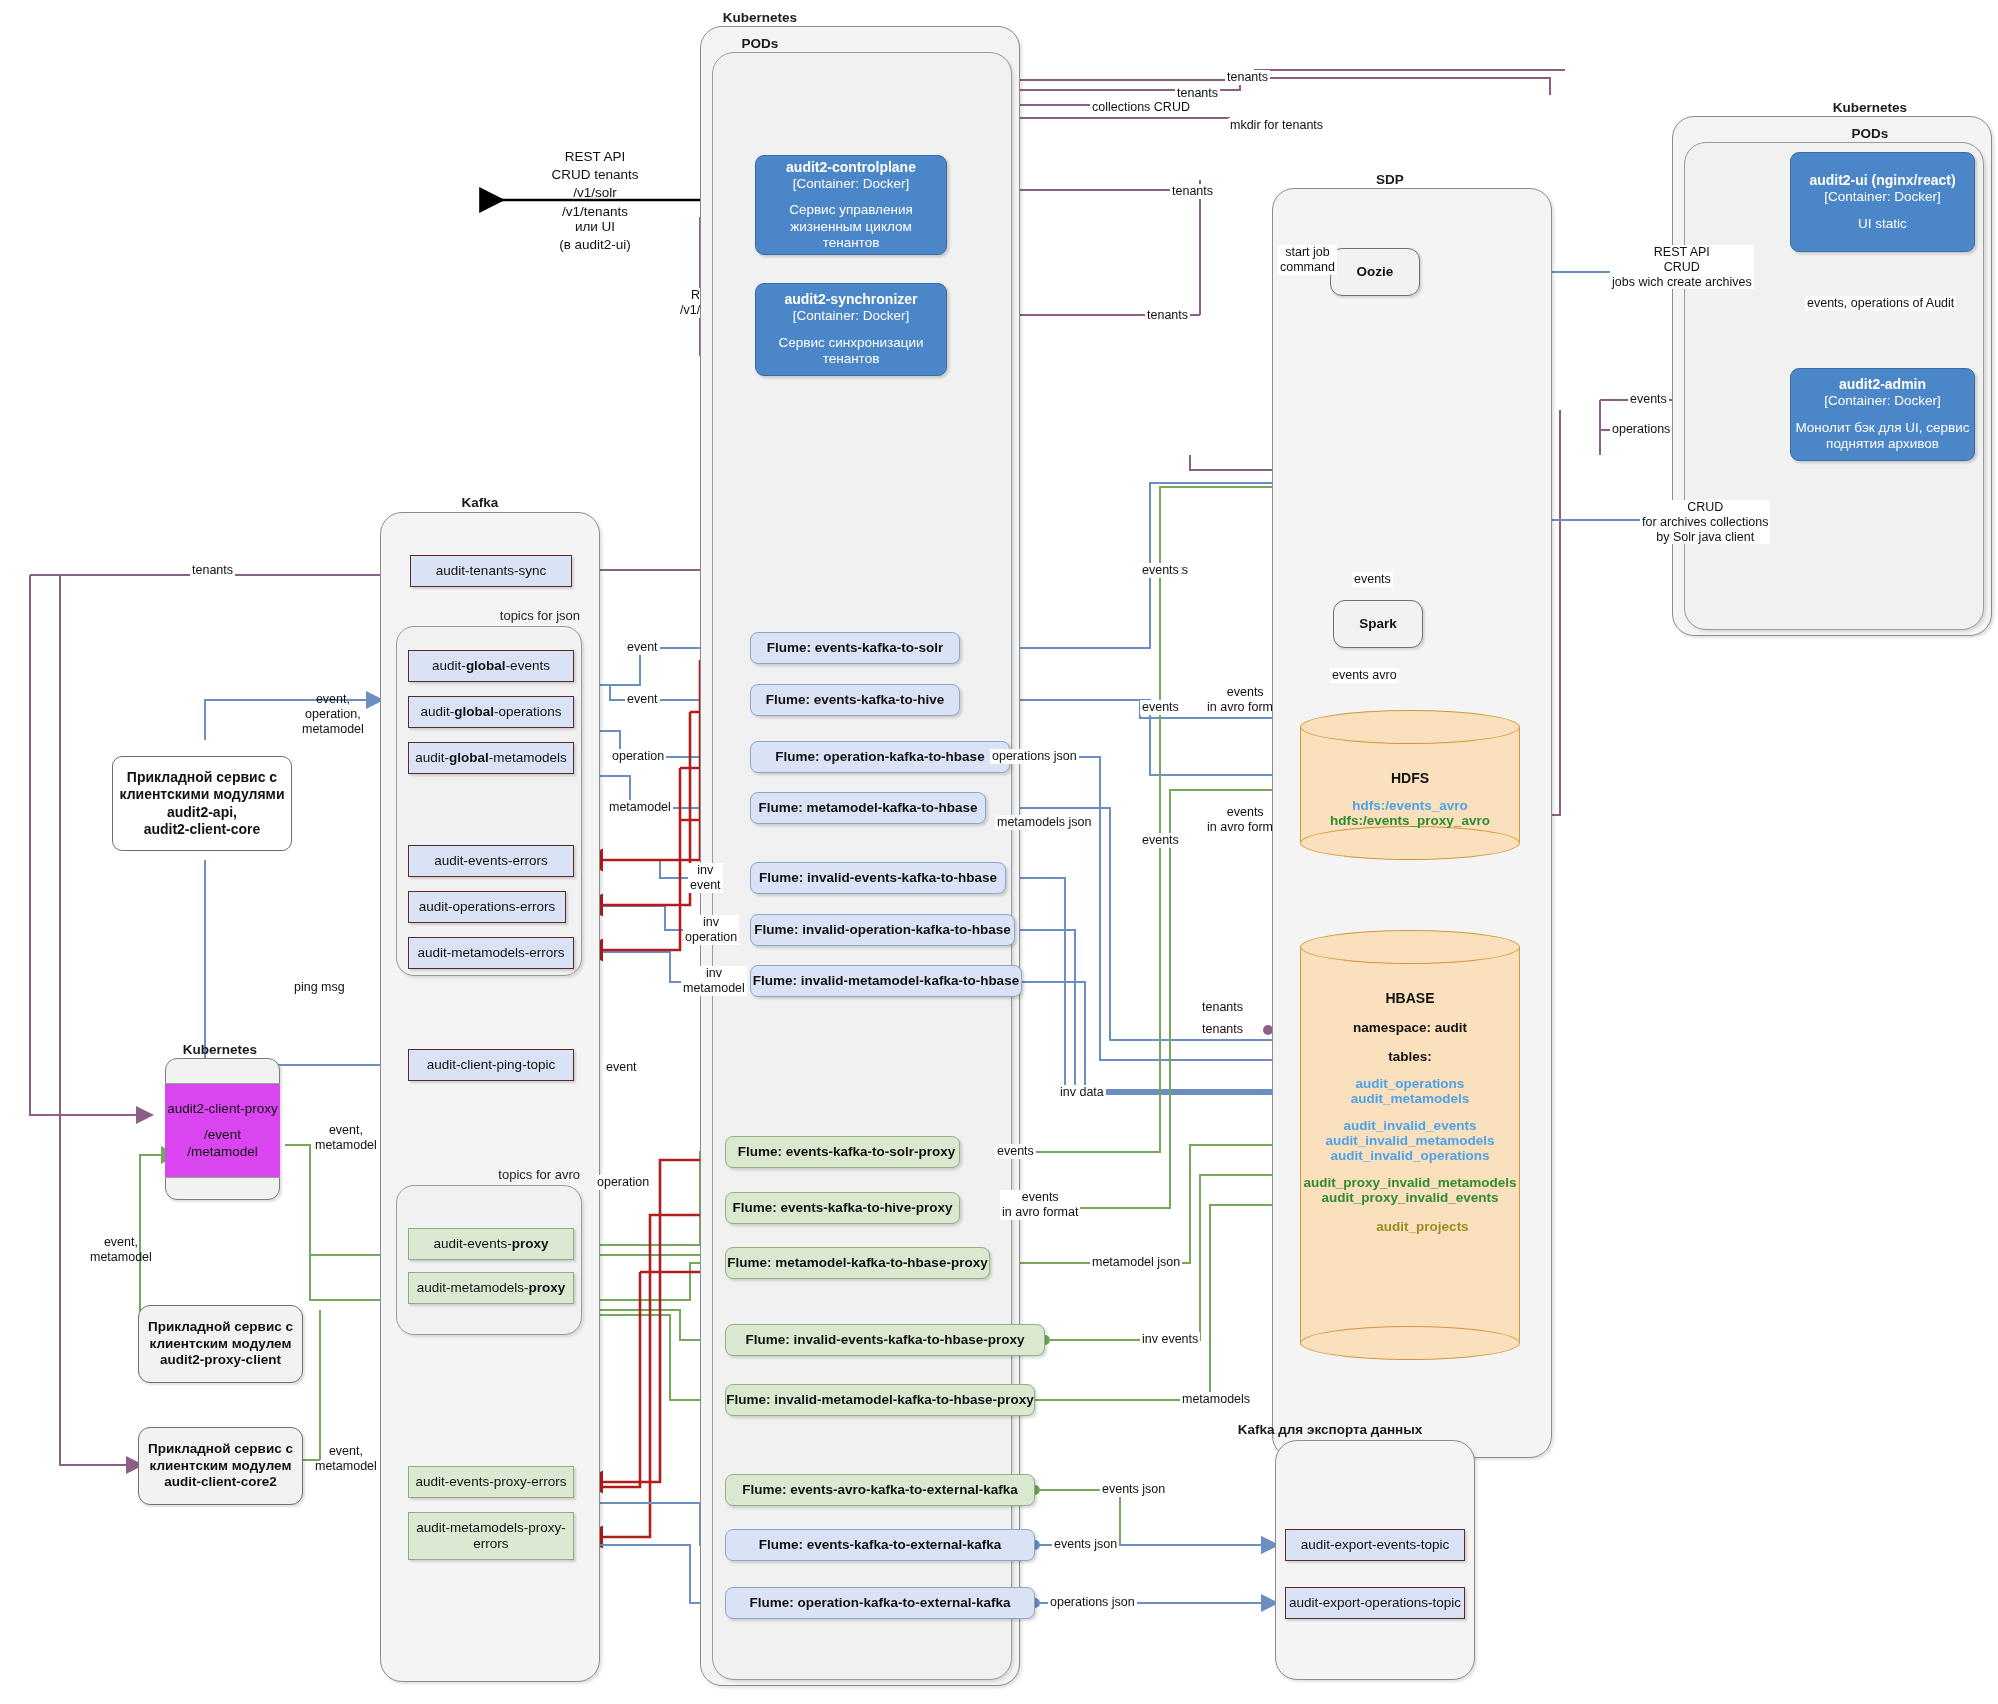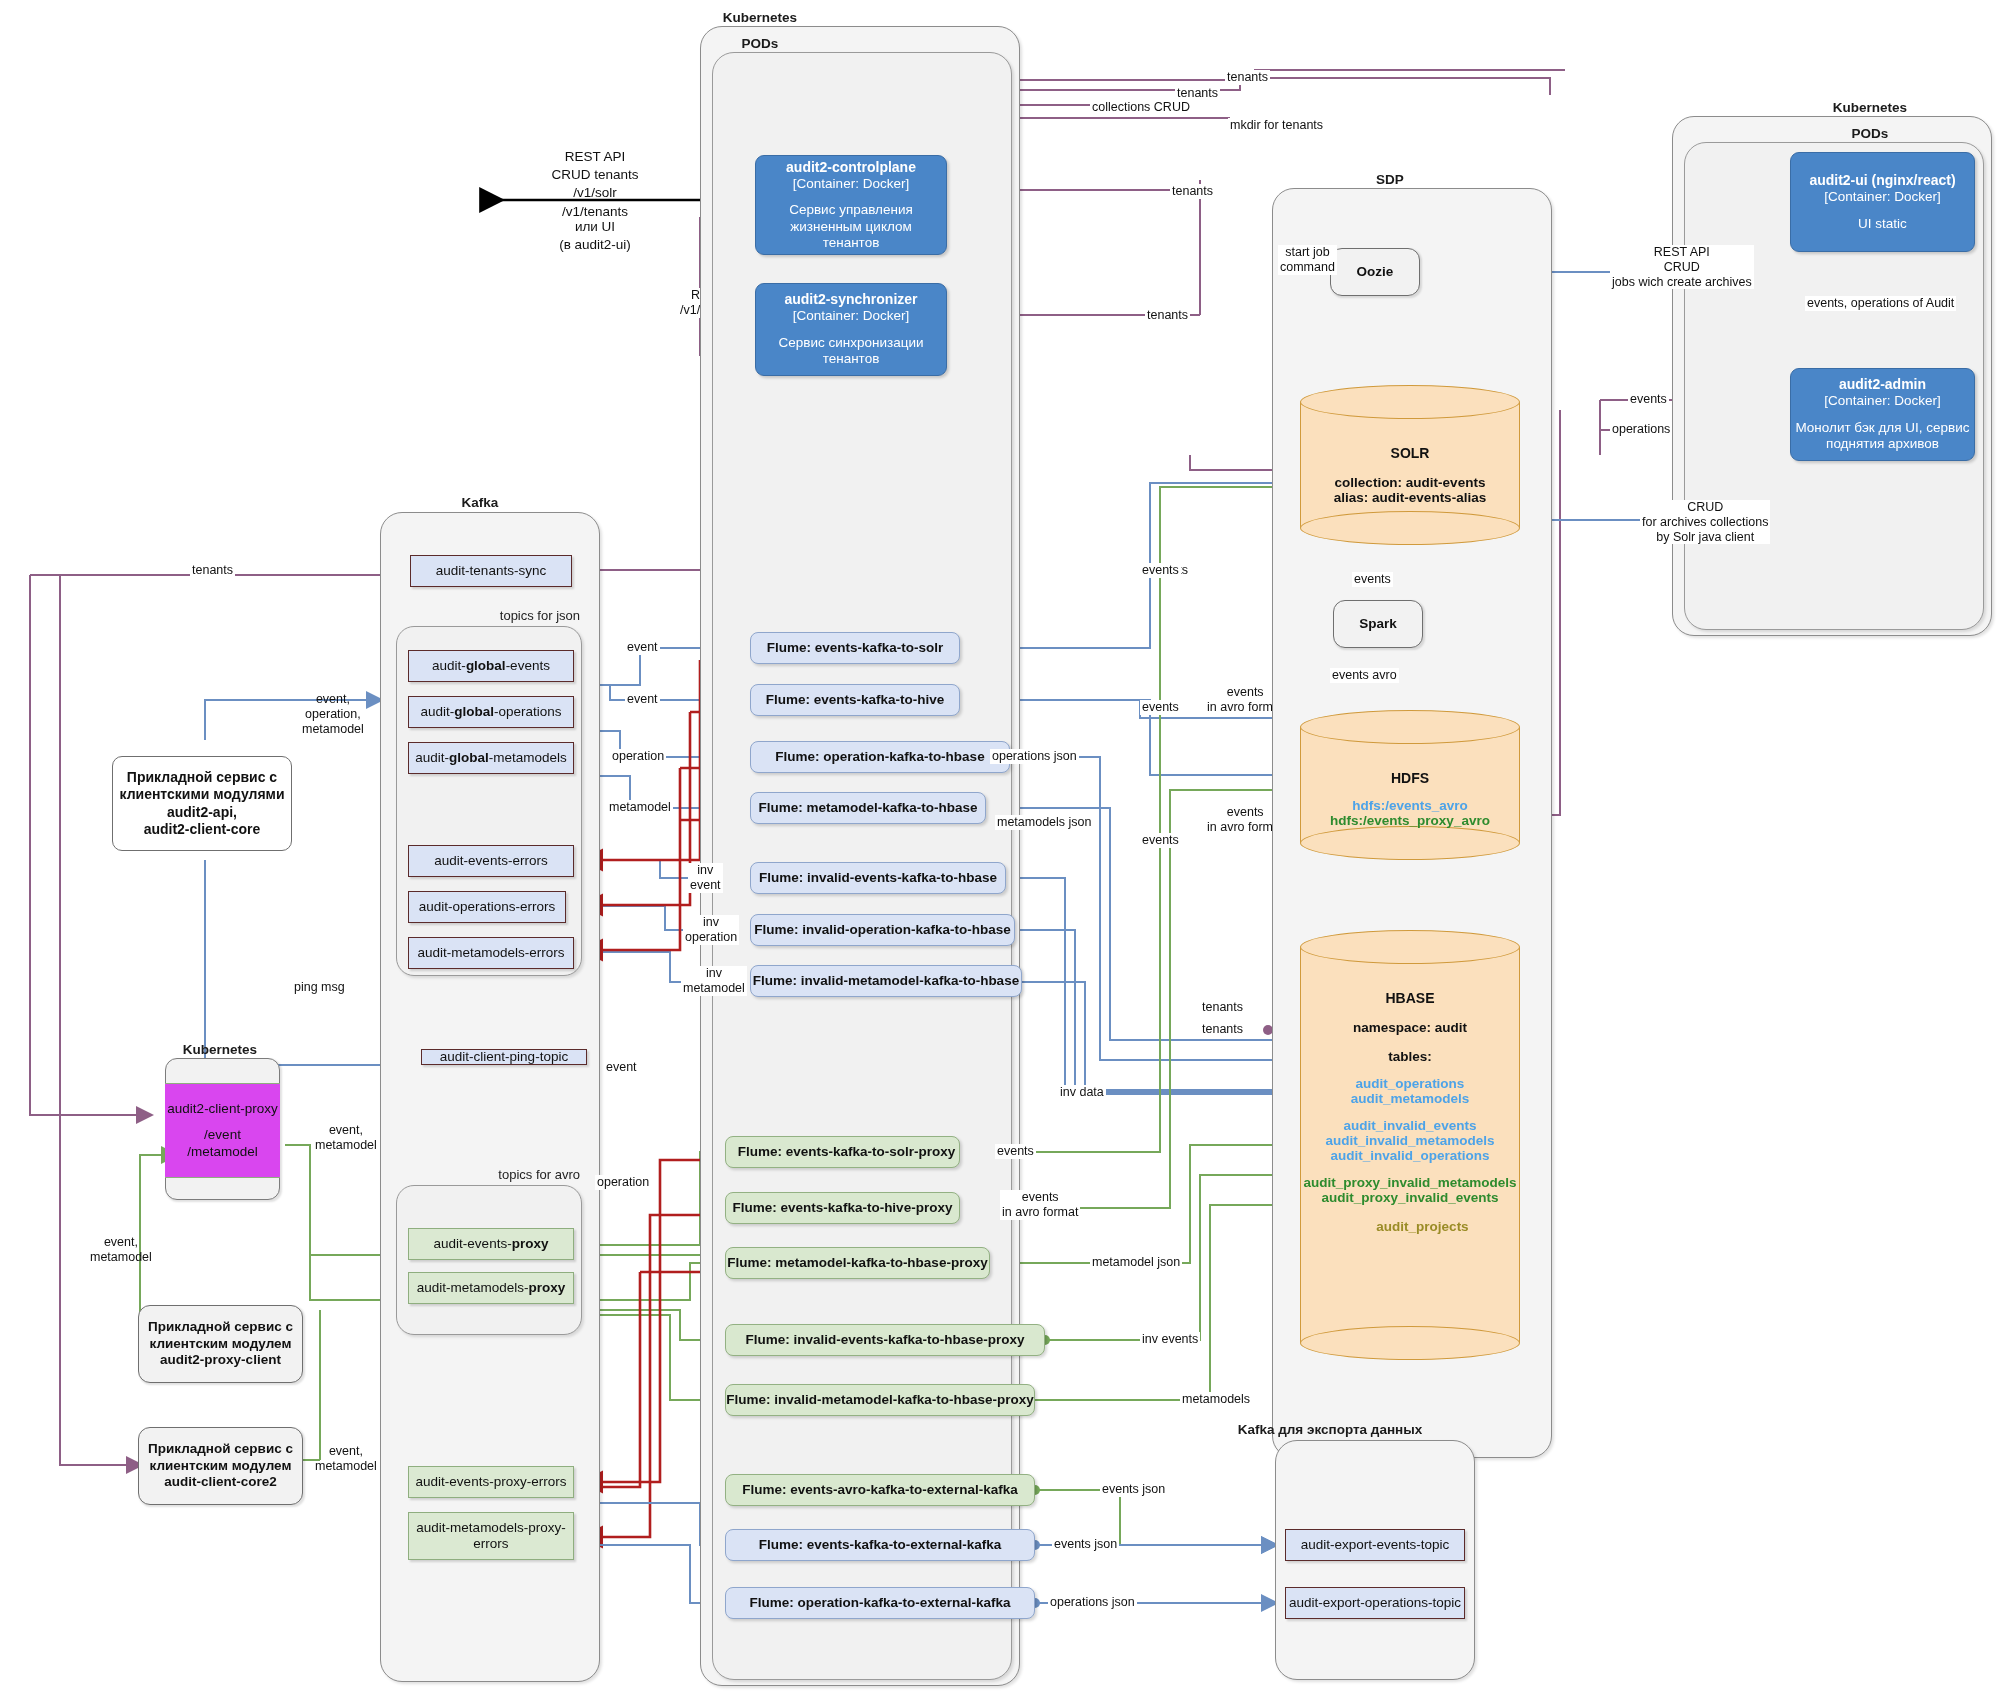--- a/index.html
+++ b/index.html
@@ -315,21 +315,21 @@
   <div class="node topic abs" style="left:408px;top:742px;width:166px;height:32px;flex-direction:row;">
     <span>audit-</span>
       <b>global</b>
       <span>-metamodels</span>
   </div>
 
   <div class="node topic abs" style="left:408px;top:845px;width:166px;height:32px;">audit-events-errors</div>
   <div class="node topic abs" style="left:408px;top:891px;width:158px;height:32px;">audit-operations-errors</div>
   <div class="node topic abs" style="left:408px;top:937px;width:166px;height:32px;">audit-metamodels-errors</div>
 
-  <div class="node topic abs" style="left:421px;top:1049px;width:166px;height:16px;">audit-client-ping-topic</div>
+  <div class="node topic abs" style="left:408px;top:1049px;width:166px;height:32px;">audit-client-ping-topic</div>
 
   <div class="subtitle abs" style="left:400px;top:1167px;width:180px;">topics for avro</div>
   <div class="group inner abs" style="left:396px;top:1185px;width:186px;height:150px;border-radius:18px;"></div>
 
   <div class="node topic-green abs" style="left:408px;top:1228px;width:166px;height:32px;flex-direction:row;">
     <span>audit-events-</span>
       <b>proxy</b>
   </div>
   <div class="node topic-green abs" style="left:408px;top:1272px;width:166px;height:32px;flex-direction:row;">
     <span>audit-metamodels-</span>
@@ -459,30 +459,20 @@
 
   <div class="grouptitle abs" style="left:1290px;top:172px;width:200px;">SDP</div>
   <div class="group abs" style="left:1272px;top:188px;width:280px;height:1270px;"></div>
 
   <div class="node grey-node abs" style="left:1330px;top:248px;width:90px;height:48px;">Oozie</div>
   <div class="elabel" style="left:1278px;top:245px;">
     <div>start job</div>
     <div>command</div>
   </div>
 
-  <div class="cyl" style="left:1300px;top:385px;width:220px;height:160px;">
-    <div class="body" style="top:17px;height:126px;"></div>
-    <div class="top" style="top:0;"></div>
-    <div class="bot" style="top:126px;"></div>
-    <div class="label" style="top:60px;">
-      <div class="nm">SOLR</div>
-      <div class="sub">collection: audit-events</div>
-      <div class="sub" style="margin-top:0">alias: audit-events-alias</div>
-    </div>
-  </div>
 
   <div class="node grey-node abs" style="left:1333px;top:600px;width:90px;height:48px;">Spark</div>
   <div class="elabel" style="left:1352px;top:572px;">events</div>
   <div class="elabel" style="left:1330px;top:668px;">events avro</div>
 
   <div class="cyl" style="left:1300px;top:710px;width:220px;height:150px;">
     <div class="body" style="top:17px;height:116px;"></div>
     <div class="top" style="top:0;"></div>
     <div class="bot" style="top:116px;"></div>
     <div class="label" style="top:60px;">

